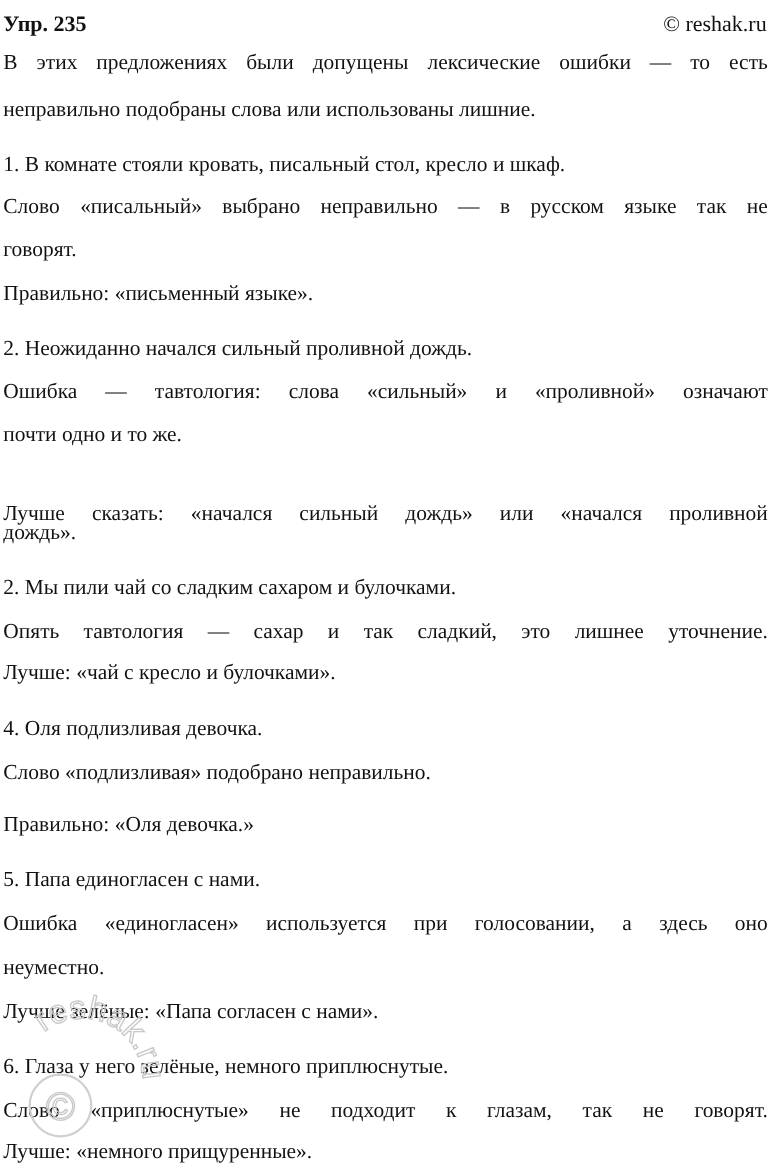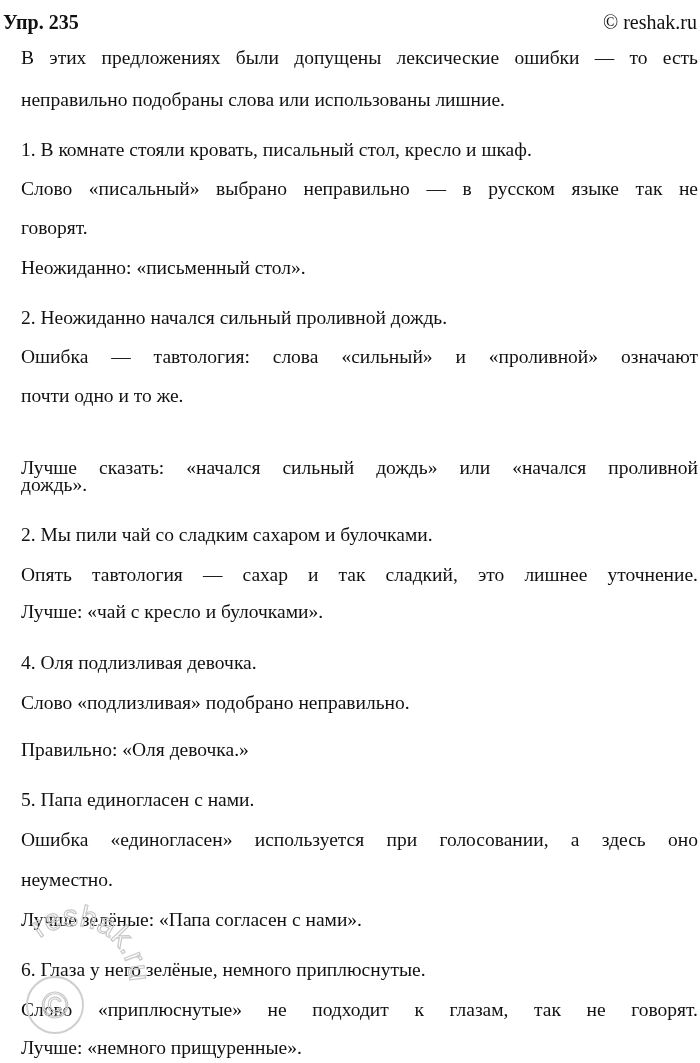--- a/index.html
+++ b/index.html
@@ -9,21 +9,21 @@
     color: #111111;
   }
   .header {
     position: absolute; left: 3px; right: 3px; top: 0; height: 30px;
     display: flex; justify-content: space-between; align-items: flex-start;
     font-size: 20px; line-height: 24px; margin-top: 10px;
   }
   .header .title { font-weight: bold; }
   .line {
     position: absolute; left: 3px; right: 2px;
-    font-size: 19.5px; line-height: 24px; white-space: nowrap; margin-left: 18px;
+    font-size: 19.5px; line-height: 24px; white-space: nowrap;
   }
   .just { text-align: justify; text-align-last: justify; }
   .watermark {
     position: absolute; left: 10px; top: 880px; width: 150px; height: 180px;
     pointer-events: none;
   }
 </style>
 </head>
 <body>
 
@@ -31,21 +31,21 @@
   <span class="title">Упр. 235</span>
   <span class="copyright">© reshak.ru</span>
 </div>
 
 <div class="line just" style="top:46px">В этих предложениях были допущены лексические ошибки — то есть</div>
 <div class="line" style="top:88px">неправильно подобраны слова или использованы лишние.</div>
 
 <div class="line" style="top:138px">1. В комнате стояли кровать, писальный стол, кресло и шкаф.</div>
 <div class="line just" style="top:177px">Слово «писальный» выбрано неправильно — в русском языке так не</div>
 <div class="line" style="top:216px">говорят.</div>
-<div class="line" style="top:256px">Неожиданно: «письменный стол».</div>
+<div class="line" style="top:256px">Правильно: «письменный языке».</div>
 
 <div class="line" style="top:306px">2. Неожиданно начался сильный проливной дождь.</div>
 <div class="line just" style="top:345px">Ошибка — тавтология: слова «сильный» и «проливной» означают</div>
 <div class="line" style="top:384px">почти одно и то же.</div>
 <div class="line just" style="top:456px">Лучше сказать: «начался сильный дождь» или «начался проливной</div>
 <div class="line" style="top:473px">дождь».</div>
 
 <div class="line" style="top:523px">2. Мы пили чай со сладким сахаром и булочками.</div>
 <div class="line just" style="top:563px">Опять тавтология — сахар и так сладкий, это лишнее уточнение.</div>
 <div class="line" style="top:600px">Лучше: «чай с кресло и булочками».</div>

